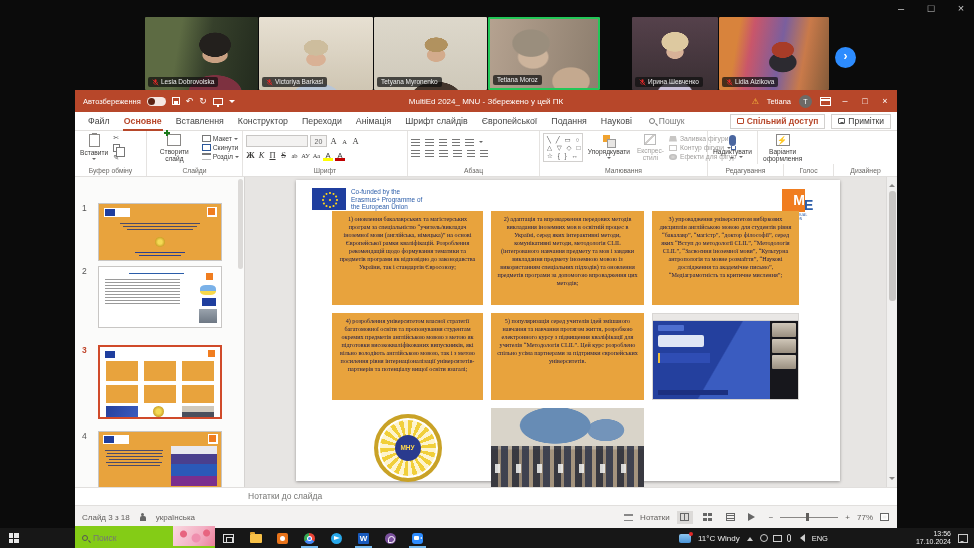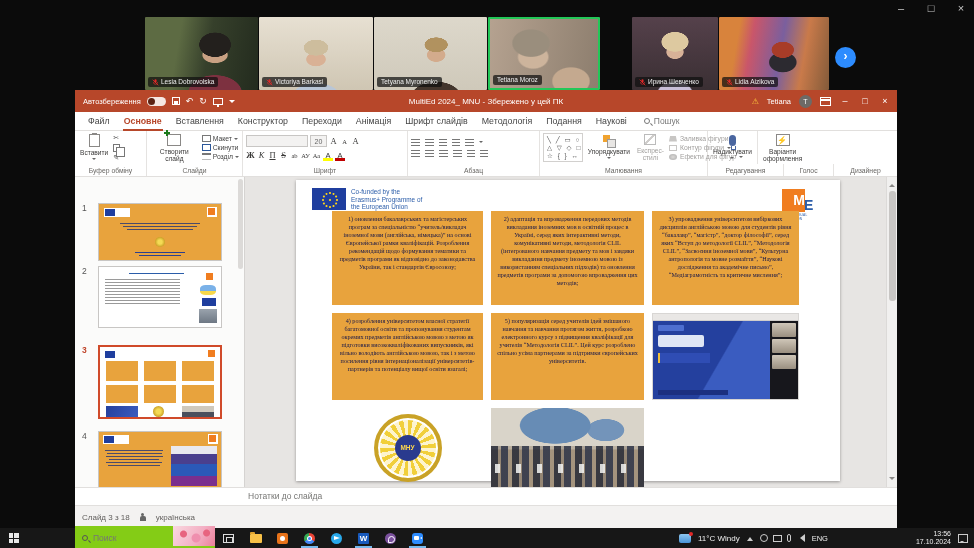--- a/index.html
+++ b/index.html
@@ -360,26 +360,36 @@
     </div>
 
     <div class="mbar">
       <span class="mtab">Файл</span>
       <span class="mtab active">Основне</span>
       <span class="mtab">Вставлення</span>
       <span class="mtab">Конструктор</span>
       <span class="mtab">Переходи</span>
       <span class="mtab">Анімація</span>
       <span class="mtab">Шрифт слайдів</span>
-      <span class="mtab">Методологія</span>
+      <span class="mtab">Європейської</span>
       <span class="mtab">Подання</span>
       <span class="mtab">Наукові</span>
       <span class="msearch">
         <span class="i-search"></span>
         <span>Пошук</span>
+      </span>
+      <span class="rbtns">
+        <span class="mbtn share">
+          <span class="i-share"></span>
+          <span>Спільний доступ</span>
+        </span>
+        <span class="mbtn">
+          <span class="i-cmt"></span>
+          <span>Примітки</span>
+        </span>
       </span>
     </div>
 
     <div class="ribbon">
       <div class="rgrp" style="width:72px">
         <div class="rbig">
           <span class="i-clip"></span>
           <span class="lbl">Вставити</span>
           <span class="caret"></span>
         </div>
@@ -649,20 +659,43 @@
     </div>
 
     <div class="notes">Нотатки до слайда</div>
 
     <div class="sbar">
       <div class="lft">
         <span>Слайд 3 з 18</span>
         <span class="i-person"></span>
         <span>українська</span>
       </div>
+      <div class="rgt">
+        <span class="i-notesbtn"></span>
+        <span>Нотатки</span>
+        <span class="vbtn on">
+            <span class="i-vnorm"></span>
+          </span>
+        <span class="vbtn">
+            <span class="i-vsort"></span>
+          </span>
+        <span class="vbtn">
+            <span class="i-vread"></span>
+          </span>
+        <span class="vbtn">
+            <span class="i-vshow"></span>
+          </span>
+        <span>−</span>
+        <span class="zline">
+            <i></i>
+          </span>
+        <span>+</span>
+        <span>77%</span>
+        <span class="i-fit"></span>
+      </div>
     </div>
   </div>
 
   <div class="taskbar">
     <div class="tb-start">
       <span class="winlogo">
           <i></i>
           <i></i>
           <i></i>
           <i></i>

